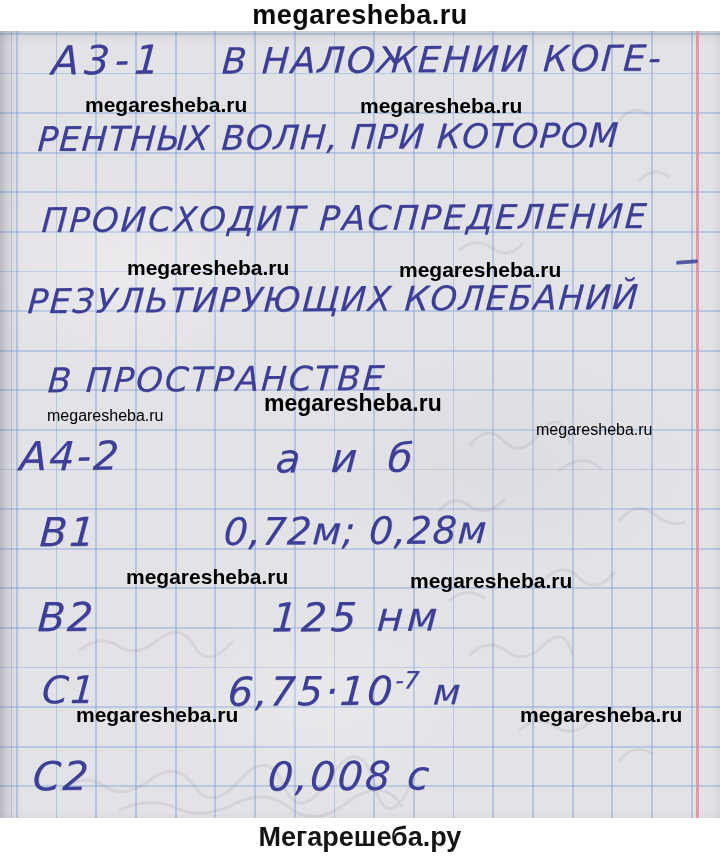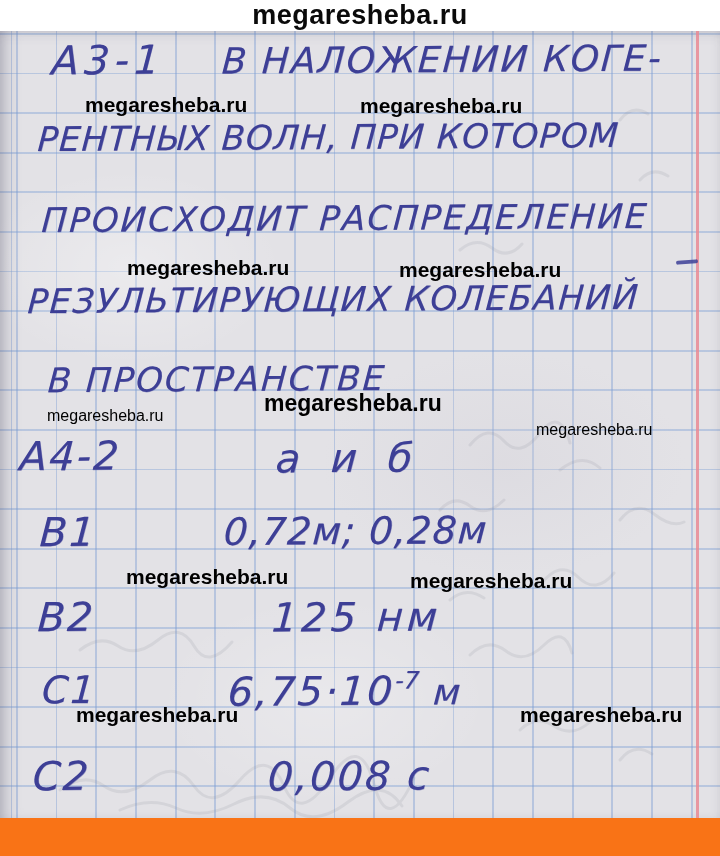--- a/index.html
+++ b/index.html
@@ -1,17 +1,17 @@
 <!DOCTYPE html>
 <html><head>
 <meta charset="utf-8">
 <style>
   html,body{margin:0;padding:0;background:#ffffff;}
   .shot{
-    position:relative;width:720px;height:856px;overflow:hidden;background:#f97316;
+    position:relative;width:720px;height:856px;overflow:hidden;background:#7dd3fc;
     font-family:"Liberation Sans",sans-serif;
     text-align:center;
   }
   
   .band{position:absolute;left:0;width:720px;background:#ffffff;display:flex;align-items:center;justify-content:center;}
   .band.top{top:0;height:31px;}
   .band.bottom{top:818px;height:38px;}
   .site-title{font-weight:700;font-size:27px;color:#0a0a0a;letter-spacing:.5px;}
   .site-caption{font-weight:700;font-size:27px;color:#151515;}
   
@@ -104,14 +104,17 @@
   <span class="wm" style="left:127px;top:257px;font-size:21px;font-weight:700;">megaresheba.ru</span>
   <span class="wm" style="left:399px;top:259px;font-size:21px;font-weight:700;">megaresheba.ru</span>
   <span class="wm" style="left:264px;top:392px;font-size:23px;font-weight:700;">megaresheba.ru</span>
   <span class="wm" style="left:47px;top:408px;font-size:16px;font-weight:400;">megaresheba.ru</span>
   <span class="wm" style="left:536px;top:422px;font-size:16px;font-weight:400;">megaresheba.ru</span>
   <span class="wm" style="left:126px;top:566px;font-size:21px;font-weight:700;">megaresheba.ru</span>
   <span class="wm" style="left:410px;top:570px;font-size:21px;font-weight:700;">megaresheba.ru</span>
   <span class="wm" style="left:76px;top:704px;font-size:21px;font-weight:700;">megaresheba.ru</span>
   <span class="wm" style="left:520px;top:704px;font-size:21px;font-weight:700;">megaresheba.ru</span>
 
+  <div class="band bottom">
+    <span class="site-caption">Мегарешеба.ру</span>
+  </div>
 
 </div>
 
 </body></html>

